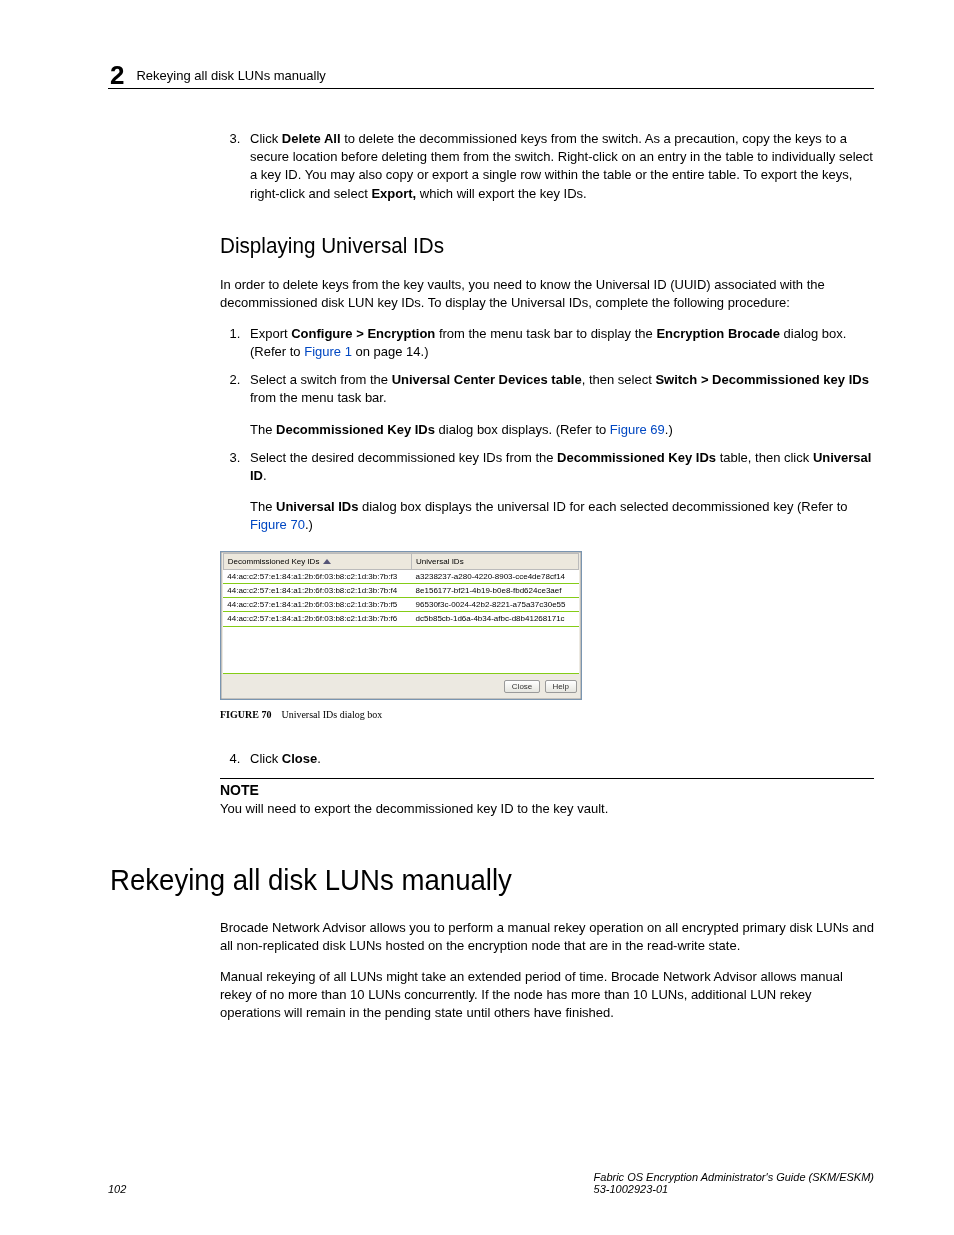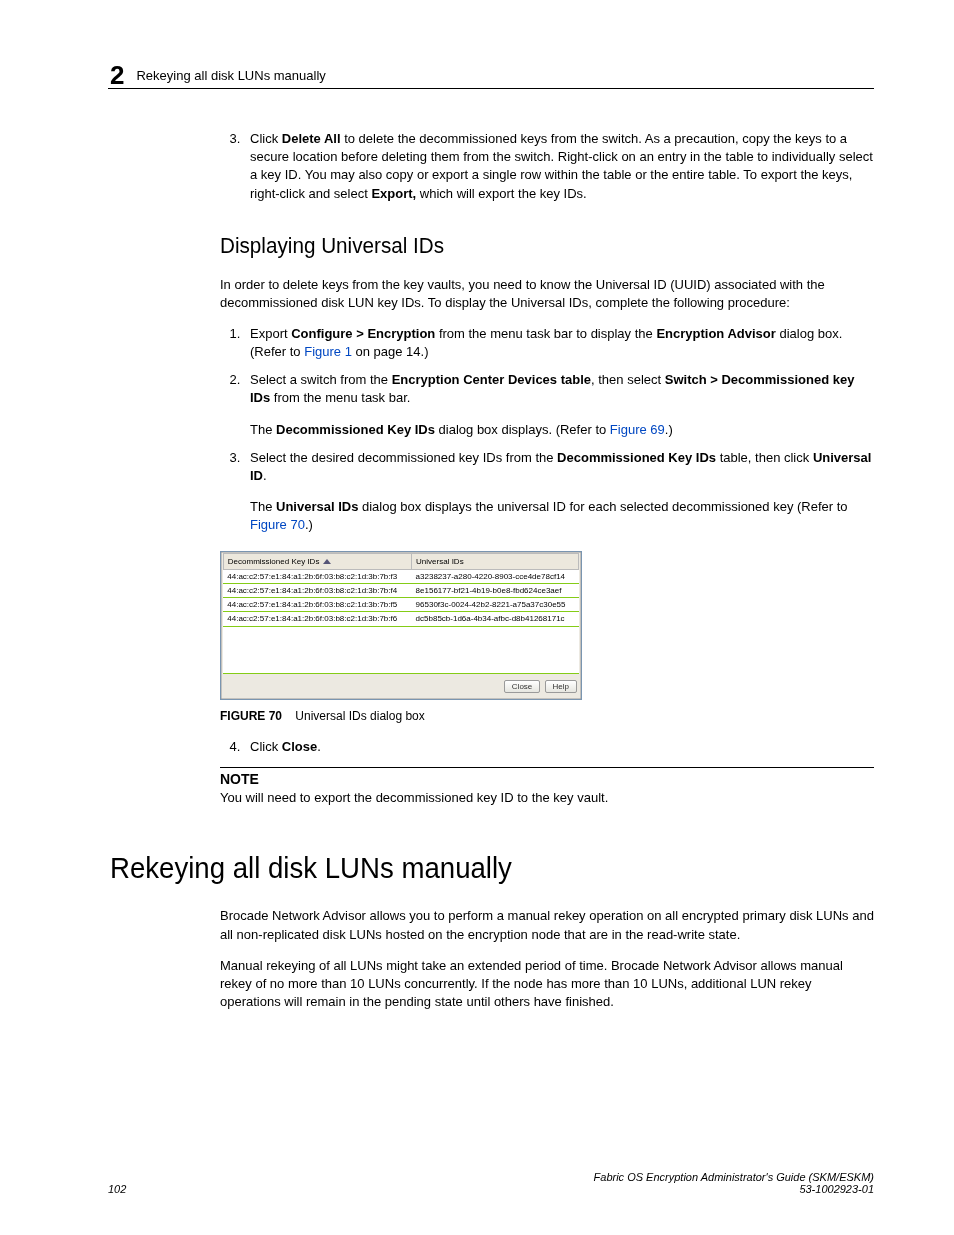--- a/index.html
+++ b/index.html
@@ -136,22 +136,23 @@
   .sort-icon {
     display:inline-block;
     width:0; height:0;
     border-left:4px solid transparent;
     border-right:4px solid transparent;
     border-bottom:5px solid #557;
     margin-left:4px;
     vertical-align: middle;
   }
   .fig-caption {
-    font-size: 12px;
-    margin: 6px 0 14px 0;
+    font-size: 10px;
+    margin: 6px 0 28px 0;
+    font-family: Liberation Serif, serif;
   }
   .fig-caption .fignum { font-weight: bold; }
   .note-rule {
     border-top: 1px solid #000;
     margin: 6px 0 2px 0;
   }
   .note-label {
     font-weight: bold;
     font-size: 14px;
   }
@@ -162,21 +163,21 @@
     position: absolute;
     bottom: 40px;
     left: 108px;
     right: 80px;
     display: flex;
     justify-content: space-between;
     align-items: flex-end;
     font-size: 11px;
   }
   .footer .right {
-    text-align: right;
+    text-align: left;
     font-style: italic;
   }
   .footer .pn {
     font-style: italic;
   }
 </style>
 </head>
 <body>
 
 <div class="page">
@@ -194,24 +195,24 @@
         <span>Click </span><span class="bold">Delete All</span><span> to delete the decommissioned keys from the switch. As a precaution, copy the keys to a secure location before deleting them from the switch. Right-click on an entry in the table to individually select a key ID. You may also copy or export a single row within the table or the entire table. To export the keys, right-click and select </span><span class="bold">Export,</span><span> which will export the key IDs.</span>
       </li>
     </ol>
 
     <div class="h2">Displaying Universal IDs</div>
 
     <p>In order to delete keys from the key vaults, you need to know the Universal ID (UUID) associated with the decommissioned disk LUN key IDs. To display the Universal IDs, complete the following procedure:</p>
 
     <ol class="proc">
       <li>
-        <span>Export </span><span class="bold">Configure &gt; Encryption</span><span> from the menu task bar to display the </span><span class="bold">Encryption Advisor</span><span> dialog box. (Refer to </span><span class="link">Figure 1</span><span> on page 14.)</span>
-      </li>
-      <li>
-        <span>Select a switch from the </span><span class="bold">Encryption Center Devices table</span><span>, then select </span><span class="bold">Switch &gt; Decommissioned key IDs</span><span> from the menu task bar.</span>
+        <span>Export </span><span class="bold">Configure &gt; Encryption</span><span> from the menu task bar to display the </span><span class="bold">Encryption Brocade</span><span> dialog box. (Refer to </span><span class="link">Figure 1</span><span> on page 14.)</span>
+      </li>
+      <li>
+        <span>Select a switch from the </span><span class="bold">Universal Center Devices table</span><span>, then select </span><span class="bold">Switch &gt; Decommissioned key IDs</span><span> from the menu task bar.</span>
         <p class="substep">
           <span>The </span><span class="bold">Decommissioned Key IDs</span><span> dialog box displays. (Refer to </span><span class="link">Figure 69</span><span>.)</span>
         </p>
       </li>
       <li>
         <span>Select the desired decommissioned key IDs from the </span><span class="bold">Decommissioned Key IDs</span><span> table, then click </span><span class="bold">Universal ID</span><span>.</span>
         <p class="substep">
           <span>The </span><span class="bold">Universal IDs</span><span> dialog box displays the universal ID for each selected decommissioned key (Refer to </span><span class="link">Figure 70</span><span>.)</span>
         </p>
       </li>

